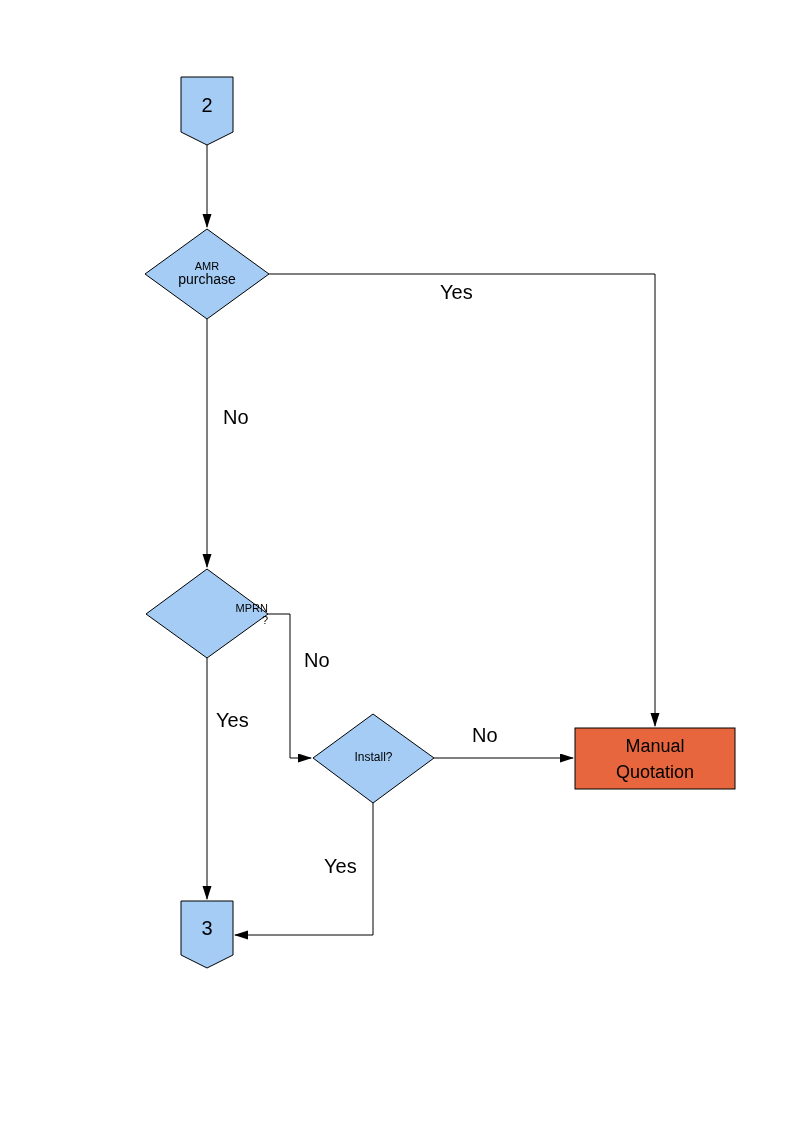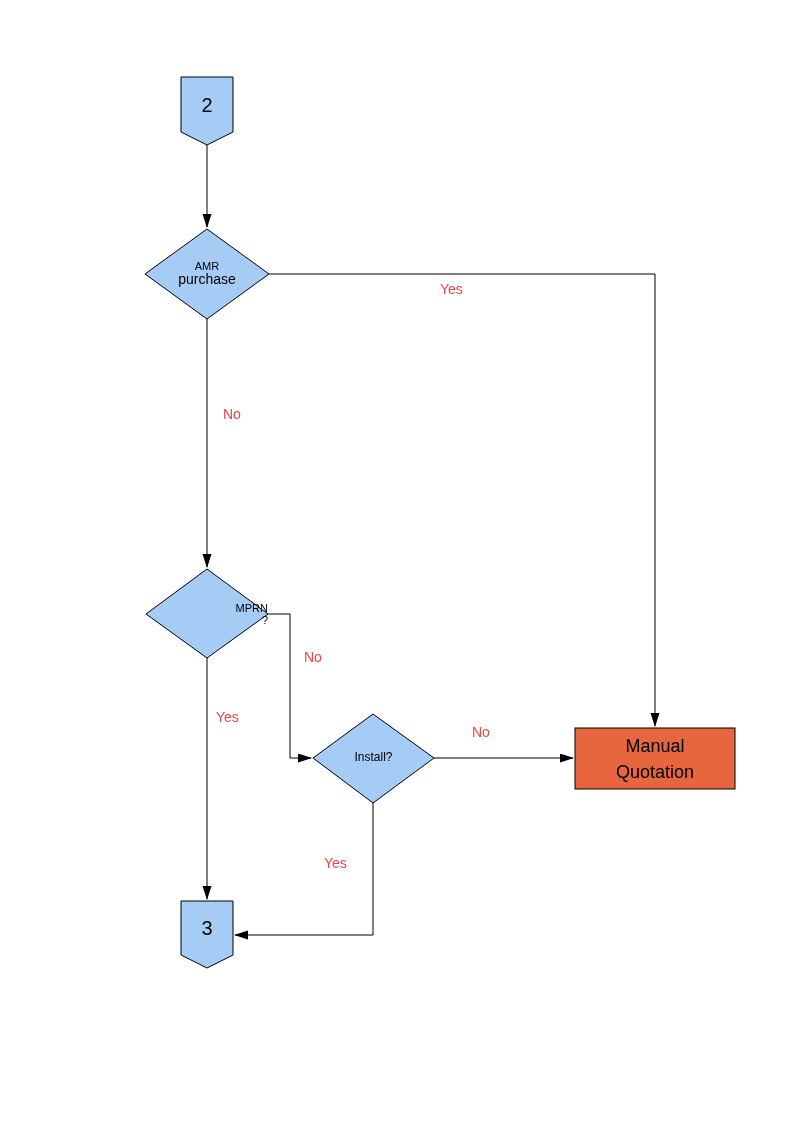--- a/index.html
+++ b/index.html
@@ -44,22 +44,22 @@
   .dl-sub   { font-size: 14px; display: block; }
   .mprn .dl-title, .mprn .dl-sub { font-size: 11px; }
   .install-label { font-size: 12px; }
   .terminal-label {
     flex-direction: column;
     font-size: 18px;
     line-height: 26px;
   }
   .edge-label {
     position: absolute;
-    font-size: 14px;
-    color: #ef4444;
+    font-size: 20px;
+    color: #000000;
     white-space: nowrap;
     pointer-events: none;
   }
 </style>
 </head>
 <body>
 
 <div class="page">
 
   <svg class="canvas" width="794" height="1123" viewBox="0 0 794 1123">

